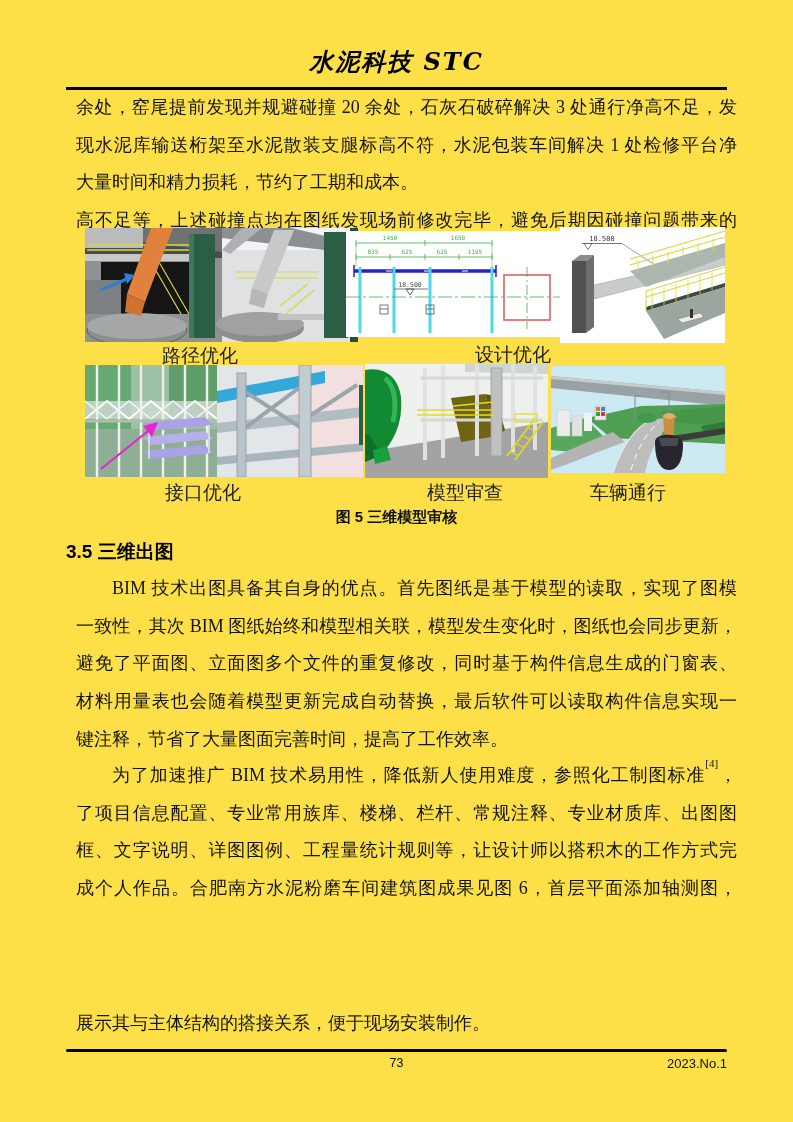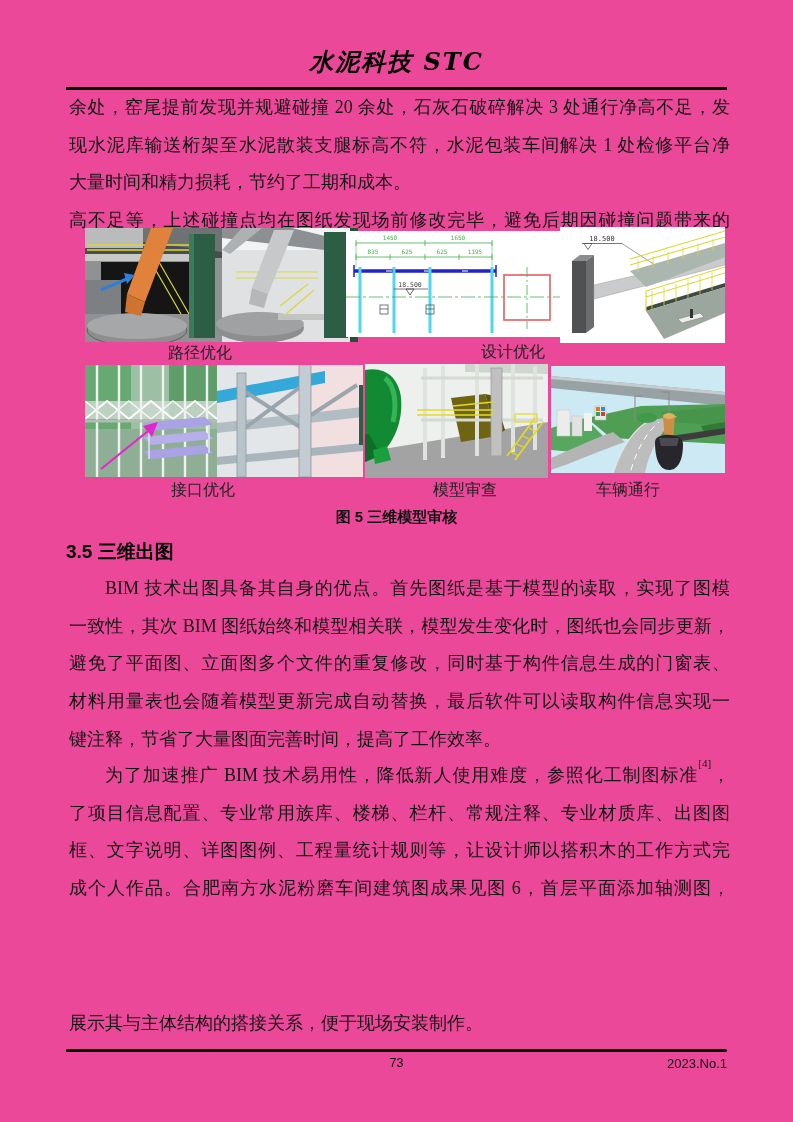--- a/index.html
+++ b/index.html
@@ -1,41 +1,41 @@
 <!DOCTYPE html>
 <html><head>
 <meta charset="utf-8">
 <style>
   html,body{margin:0;padding:0;background:#888;}
   .page{
-    position:relative;width:793px;height:1122px;background:#ec4899;
+    position:relative;width:793px;height:1122px;background:#fde047;
     margin:0 auto;overflow:hidden;
     font-family:"Liberation Serif","DejaVu Serif",serif;color:#111;
   }
   .abs{position:absolute;}
   
   .journal-title{
     left:0;top:46px;width:793px;text-align:center;
     font-family:"DejaVu Serif","Liberation Serif",serif;
     font-style:italic;font-weight:bold;font-size:24px;letter-spacing:2px;color:#000;
   }
   .header-rule{left:66px;top:87px;width:661px;height:2.5px;background:#000;}
   
-  .textblock{left:69px;width:661px;}
+  .textblock{left:76px;width:661px;}
   .line{
     height:37.7px;line-height:37.7px;font-size:18px;white-space:nowrap;color:#141414;
   }
   .line.j{white-space:normal;text-align:justify;text-align-last:justify;}
   .line.ind{text-indent:36px;}
   sup.ref{font-size:11px;position:relative;top:-7px;line-height:0;}
   
   .panel{position:absolute;}
   .panel svg{display:block;}
   .panel-caption{
-    position:absolute;width:140px;text-align:center;font-size:16px;color:#222;
+    position:absolute;width:140px;text-align:center;font-size:19px;color:#222;
     font-family:"Liberation Serif","DejaVu Serif",serif;
   }
   .figure-caption{
     left:0;top:508px;width:793px;text-align:center;font-weight:bold;font-size:15px;
     font-family:"Liberation Sans","DejaVu Sans",sans-serif;color:#111;
   }
   .section-heading{
     left:66px;top:539px;width:661px;font-weight:bold;font-size:19px;
     font-family:"Liberation Sans","DejaVu Sans",sans-serif;color:#000;
   }

